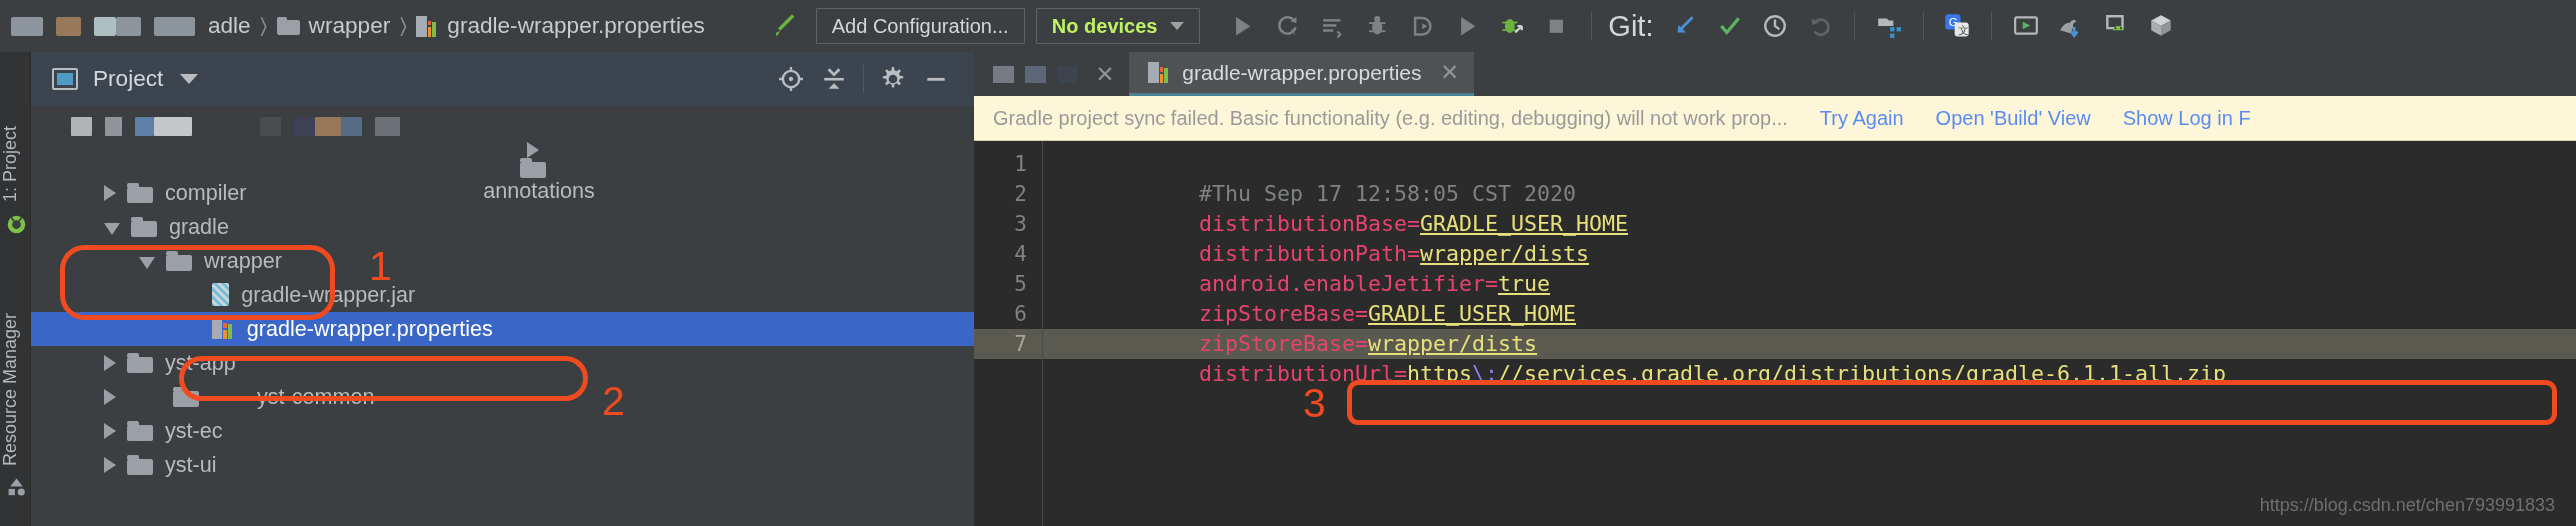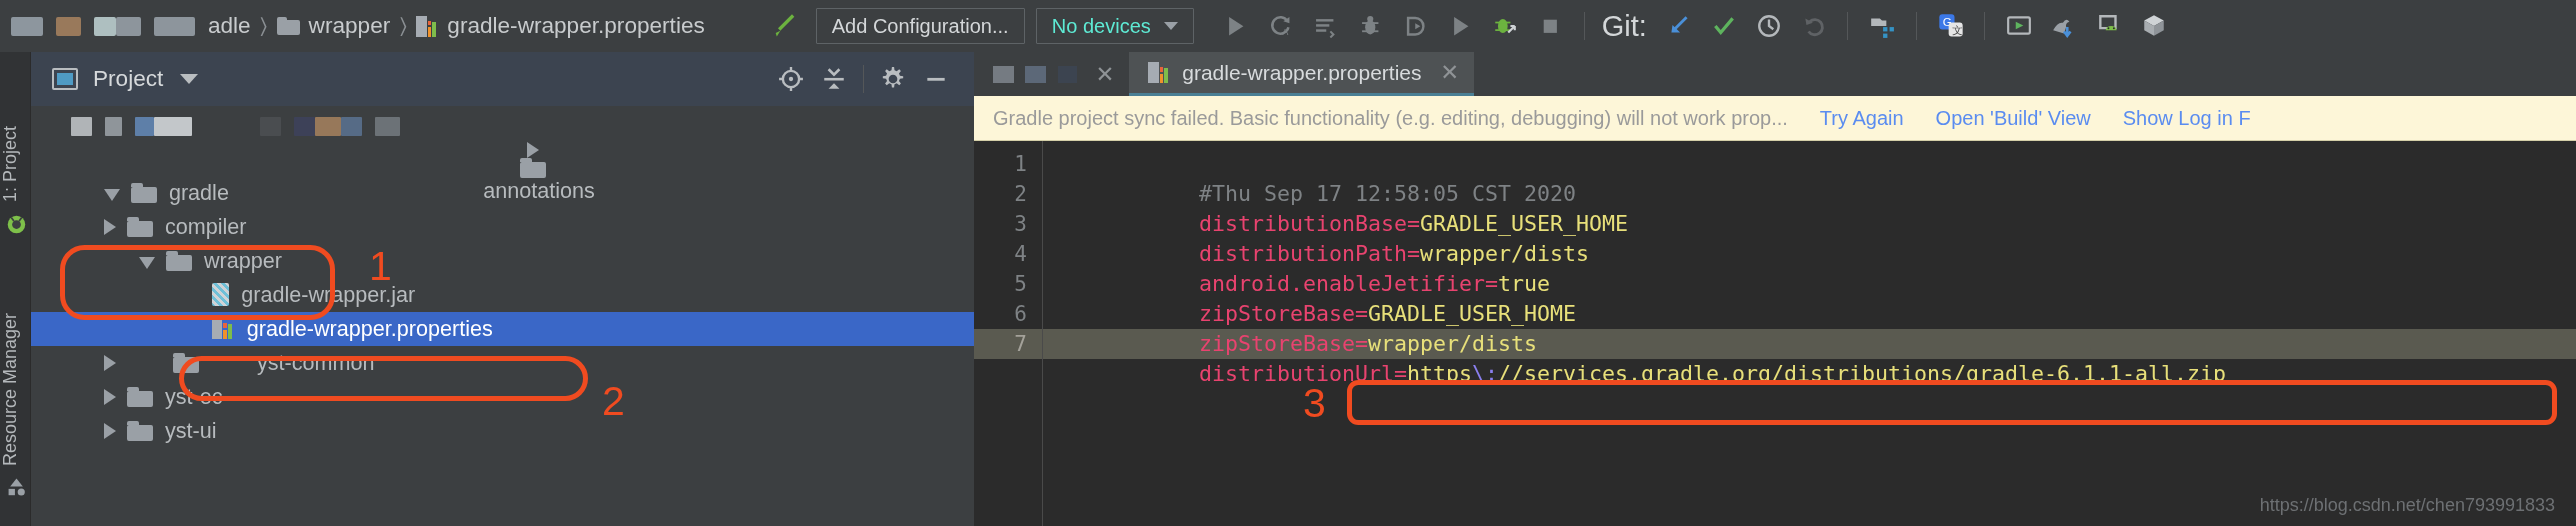--- a/index.html
+++ b/index.html
@@ -35,21 +35,21 @@
   .gradle-ic .b2 { position:absolute; left:16px; bottom:0; width:3.8px; height:15px; background:#7ebc4b; }
   .gradle-ic .b3 { position:absolute; left:11.3px; bottom:11.3px; width:3.8px; height:4.7px; background:#e8643c; }
 
   .tb-center { display: flex; align-items: center; gap: 0; margin-left: 66px; }
   .build-arrow { width: 28px; height: 28px; margin-right: 17px; }
   .pill {
     border: 0.9px solid #5e6366; border-radius: 1px; height: 36px;
     display: flex; align-items: center; padding: 0 15px; margin-right: 11.3px;
     color: #d4d7d9; font-size: 20px; white-space: nowrap;
   }
-  .pill.muted { color: #5eead4; }
+  .pill.muted { color: #bef264; font-weight: bold; }
   .caret-dn {
     width:0; height:0; border-left:7.5px solid transparent; border-right:7.5px solid transparent;
     border-top:8.5px solid #9aa0a6; margin-left: 13px;
   }
   .tb-icons { display: flex; align-items: center; gap: 0; margin-left: 7.5px; }
   .tb-ic { width: 45px; height: 38px; display:flex; align-items:center; justify-content:center; }
   .vdiv { width: 0.9px; height: 28px; background: #545759; margin: 0 11.3px; }
   .git-label { color: #d4d7d9; font-size: 29px; margin: 0 9.4px 0 5.6px; }
 
   
@@ -144,21 +144,21 @@
     width: 69px; background: #2b2b2b; border-right: 0.9px solid #4a4a4a;
     padding-top: 7.5px; text-align: right; flex: none;
   }
   .gnum { height: 30px; line-height: 30px; color: #7e8285; font-size: 21px; padding-right: 15px;
           font-family: "DejaVu Sans Mono", monospace; }
   .gnum.cur { background: #5a5a50; color: #a4a29a; }
   .code { flex: 1; padding-top: 7.5px; font-family: "DejaVu Sans Mono", monospace; font-size: 21.6px; }
   .cline { height: 30px; line-height: 30px; padding-left: 26px; white-space: pre; }
   .cline.cur { background: #5a5a50; }
   .k { color: #e8436f; }
-  .v { color: #e8e07a; }
+  .v { color: #e8e07a; text-decoration: underline; }
   .cm { color: #7e8285; }
   .esc { color: #8a7ff0; }
 
   .watermark {
     position: absolute; right: 21px; bottom: 11.3px;
     color: #6d7073; font-size: 18px;
   }
 </style>
 </head>
 <body>
@@ -402,46 +402,51 @@
         <span class="bc" style="width:21px;background:#566b86;"></span>
         <span class="bc" style="width:24.5px;background:#6c7277;"></span>
       </div>
 
       <div class="tree-row" style="padding-left:73px;flex-direction:column;">
         <span class="tri"></span>
         <span class="tf"></span>
         <span>annotations</span>
       </div>
       <div class="tree-row" style="padding-left:73px;">
+        <span class="tri"></span>
+        <span class="tf"></span>
+        <span>compiler</span>
+      </div>
+      <div class="tree-row" style="padding-left:73px;">
         <span class="tri open"></span>
         <span class="tf"></span>
         <span>gradle</span>
-      </div>
-      <div class="tree-row" style="padding-left:73px;">
-        <span class="tri"></span>
-        <span class="tf"></span>
-        <span>compiler</span>
       </div>
       <div class="tree-row" style="padding-left:108px;">
         <span class="tri open"></span>
         <span class="tf"></span>
         <span>wrapper</span>
       </div>
       <div class="tree-row" style="padding-left:181px;">
         <span class="jarf"></span>
         <span>gradle-wrapper.jar</span>
       </div>
       <div class="tree-row sel" style="padding-left:181px;">
         <span class="gradle-ic" style="margin-right:12.2px;">
             <i class="gb"></i>
             <i class="b3"></i>
             <i class="b1"></i>
             <i class="b2"></i>
           </span>
         <span>gradle-wrapper.properties</span>
+      </div>
+      <div class="tree-row" style="padding-left:73px;">
+        <span class="tri"></span>
+        <span class="tf"></span>
+        <span>yst-app</span>
       </div>
       <div class="tree-row" style="padding-left:73px;gap:46px;">
         <span class="tri"></span>
         <span class="tf"></span>
         <span>yst-common</span>
       </div>
       <div class="tree-row" style="padding-left:73px;">
         <span class="tri"></span>
         <span class="tf"></span>
         <span>yst-ec</span>

